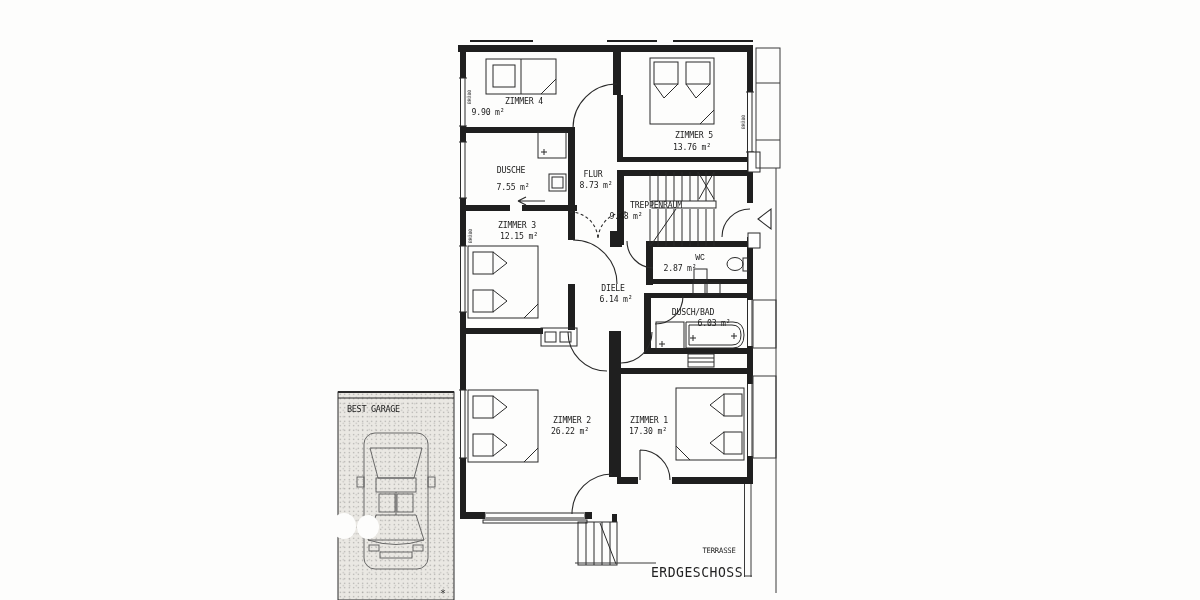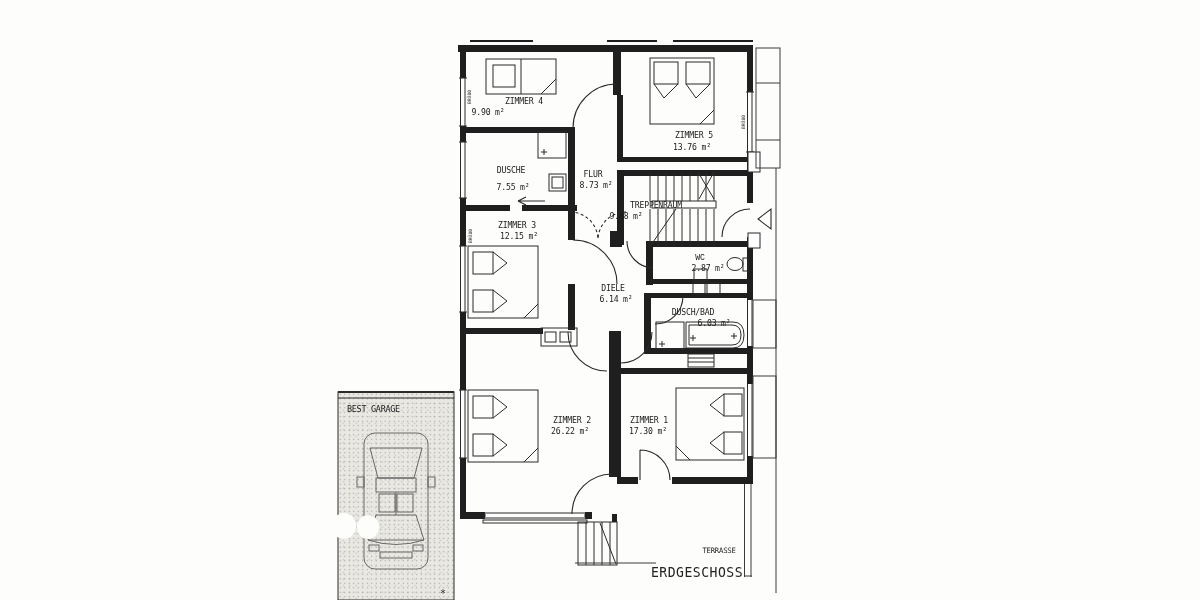--- a/index.html
+++ b/index.html
@@ -19,21 +19,21 @@
   .lbl-garage{position:absolute;left:347px;top:409px;font-size:9px;color:#1a1a1a;
       white-space:nowrap;letter-spacing:-0.3px;transform:translateY(-50%) scaleX(.94);transform-origin:left center;}
   .lbl-star{position:absolute;left:440px;top:588px;font-size:10px;color:#333;}
   
   .p-z4n{left:524px;top:101px;} .p-z4a{left:488px;top:112px;}
   .p-z5n{left:694px;top:135px;} .p-z5a{left:692px;top:147px;}
   .p-dun{left:511px;top:170px;} .p-dua{left:513px;top:187px;}
   .p-fln{left:593px;top:174px;} .p-fla{left:596px;top:185px;}
   .p-trn{left:656px;top:205px;} .p-tra{left:626px;top:216px;}
   .p-z3n{left:517px;top:225px;} .p-z3a{left:519px;top:236px;}
-  .p-wcn{left:700px;top:258px;font-family:Liberation Mono, monospace;} .p-wca{left:708px;top:268px;}
+  .p-wcn{left:700px;top:258px;font-family:Liberation Mono, monospace;} .p-wca{left:680px;top:268px;}
   .p-din{left:613px;top:288px;} .p-dia{left:616px;top:299px;}
   .p-dbn{left:693px;top:312px;} .p-dba{left:714px;top:323px;}
   .p-z2n{left:572px;top:420px;} .p-z2a{left:570px;top:431px;}
   .p-z1n{left:649px;top:420px;} .p-z1a{left:648px;top:431px;}
   .p-ter{left:719px;top:550px;}
 </style>
 </head>
 <body>
 
 <div id="stage">

